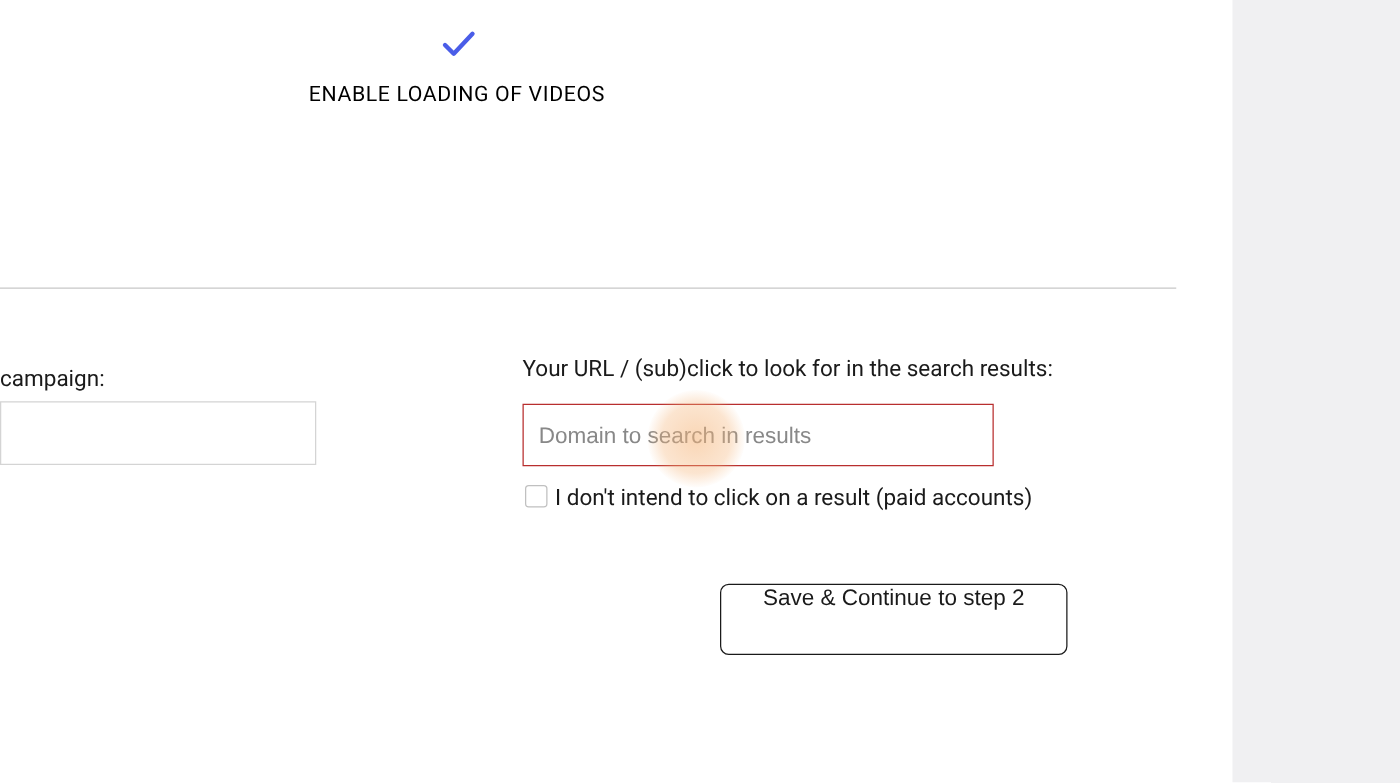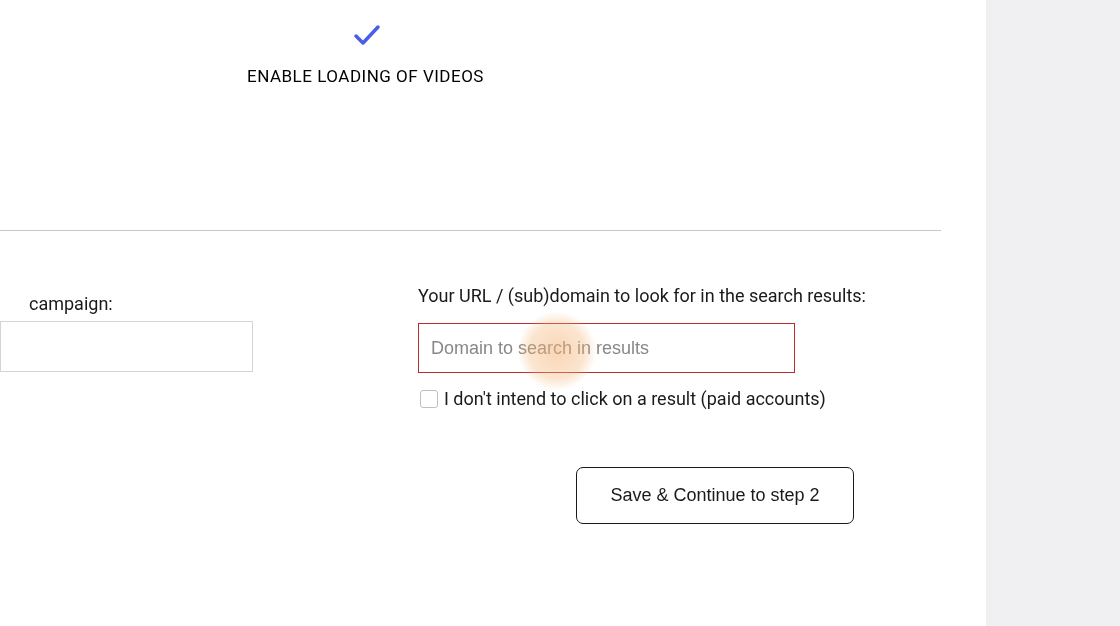--- a/index.html
+++ b/index.html
@@ -53,21 +53,20 @@
       width: 941px;
       height: 1px;
       background: #c8c8c8;
     }
     .campaign-label {
       position: absolute;
       left: 0;
       top: 293px;
       font-size: 18px;
       color: #1a1a1a;
-      padding-left: 29px;
     }
     .campaign-input {
       position: absolute;
       left: 0;
       top: 321px;
       width: 253px;
       height: 51px;
       border: 1px solid #d4d4d4;
       background: #fff;
       padding: 0 12px;
@@ -93,21 +92,20 @@
       color: #888;
     }
     .url-input::placeholder {
       color: #888;
     }
     .checkbox-wrapper {
       position: absolute;
       left: 420px;
       top: 388px;
       display: flex;
-      align-items: center;
       gap: 6px;
     }
     .checkbox {
       width: 18px;
       height: 18px;
       border: 1px solid #c0c0c0;
       border-radius: 3px;
       background: #fff;
       cursor: pointer;
     }
@@ -122,21 +120,21 @@
       width: 278px;
       height: 57px;
       border: 1.5px solid #1a1a1a;
       border-radius: 7px;
       background: #fff;
       font-size: 18px;
       font-weight: 500;
       color: #1a1a1a;
       cursor: pointer;
       display: flex;
-      align-items: center;
+      align-items: flex-start;
       justify-content: center;
     }
     .cursor-highlight {
       position: absolute;
       left: 518px;
       top: 312px;
       width: 78px;
       height: 78px;
       border-radius: 50%;
       background: radial-gradient(circle, rgba(245, 180, 120, 0.55) 0%, rgba(245, 180, 120, 0.35) 50%, rgba(245, 180, 120, 0) 72%);
@@ -155,21 +153,21 @@
   </div>
 
   <div class="enable-label">ENABLE LOADING OF VIDEOS</div>
 
   <div class="divider"></div>
 
   <div class="campaign-label">campaign:</div>
 
   <input type="text" class="campaign-input" value="" style="">
 
-  <div class="url-label">Your URL / (sub)domain to look for in the search results:</div>
+  <div class="url-label">Your URL / (sub)click to look for in the search results:</div>
 
   <input type="text" class="url-input" placeholder="Domain to search in results" style="">
 
   <div class="checkbox-wrapper">
     <div class="checkbox"></div>
     <span class="checkbox-label">I don't intend to click on a result (paid accounts)</span>
   </div>
 
   <button class="save-button">
     <span>Save &amp; Continue to step 2</span>

